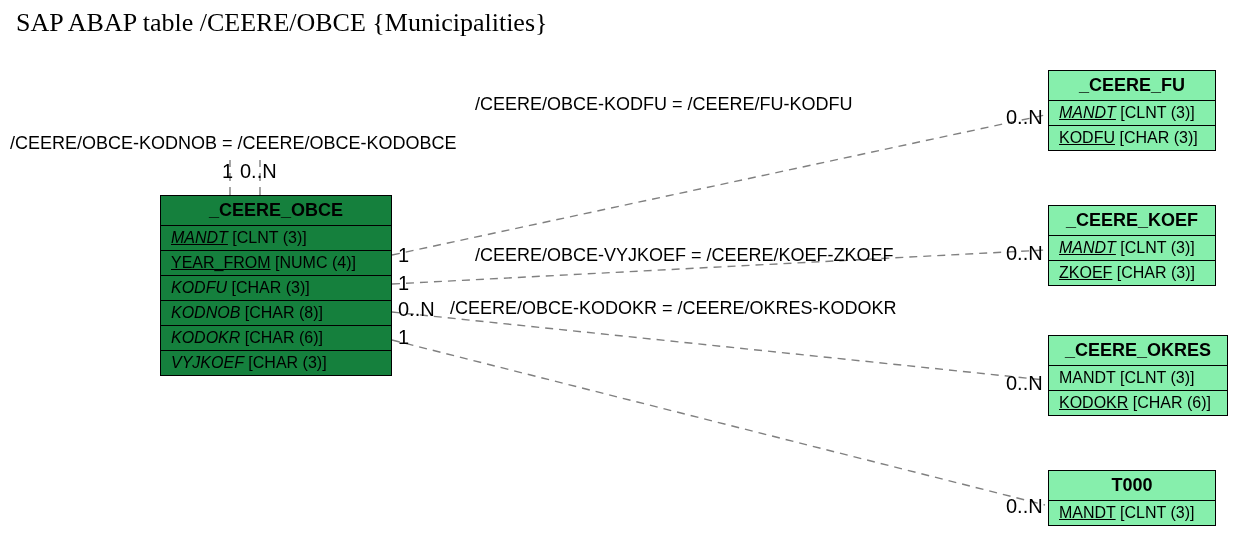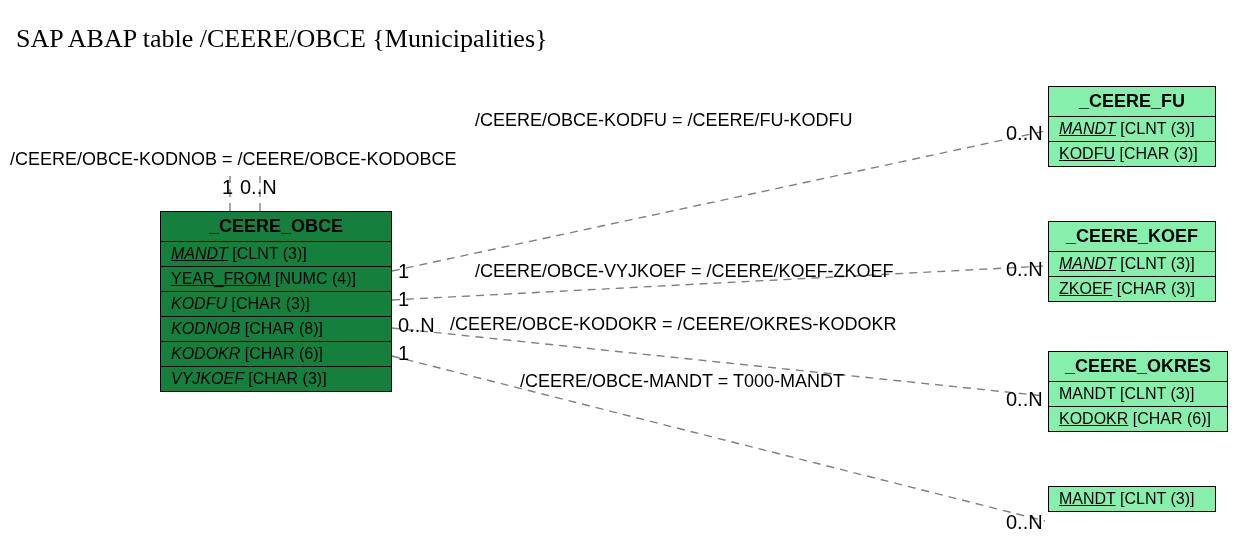--- a/index.html
+++ b/index.html
@@ -9,21 +9,20 @@
     height: 549px;
     background: #ffffff;
     font-family: Arial, Helvetica, sans-serif;
     color: #000000;
     overflow: hidden;
   }
   .stage {
     position: relative;
     width: 1235px;
     height: 482px;
-    margin-top: 16px;
   }
   .title {
     position: absolute;
     left: 16px;
     top: 8px;
     font-size: 26px;
     font-family: Georgia, 'Times New Roman', serif;
   }
   .entity {
     position: absolute;
@@ -116,29 +115,29 @@
   <div class="row"><span class="key">ZKOEF</span> <span>[CHAR (3)]</span></div>
 </div>
 
 <div class="entity" style="left:1048px; top:335px; width:180px;">
   <div class="hdr">_CEERE_OKRES</div>
   <div class="row"><span>MANDT</span> <span>[CLNT (3)]</span></div>
   <div class="row"><span class="key">KODOKR</span> <span>[CHAR (6)]</span></div>
 </div>
 
 <div class="entity" style="left:1048px; top:470px; width:168px;">
+  <div class="hdr">T000</div>
   <div class="row"><span class="key">MANDT</span> <span>[CLNT (3)]</span></div>
 </div>
 
 <div class="label" style="left:10px; top:133px;">/CEERE/OBCE-KODNOB = /CEERE/OBCE-KODOBCE</div>
 
 <div class="label" style="left:475px; top:94px;">/CEERE/OBCE-KODFU = /CEERE/FU-KODFU</div>
 <div class="label" style="left:475px; top:245px;">/CEERE/OBCE-VYJKOEF = /CEERE/KOEF-ZKOEF</div>
 <div class="label" style="left:450px; top:298px;">/CEERE/OBCE-KODOKR = /CEERE/OKRES-KODOKR</div>
-<div class="label" style="left:520px; top:355px;">/CEERE/OBCE-MANDT = T000-MANDT</div>
 
 <div class="card" style="left:222px; top:160px;">1</div>
 <div class="card" style="left:240px; top:160px;">0..N</div>
 
 <div class="card" style="left:398px; top:244px;">1</div>
 <div class="card" style="left:398px; top:272px;">1</div>
 <div class="card" style="left:398px; top:298px;">0..N</div>
 <div class="card" style="left:398px; top:326px;">1</div>
 
 <div class="card" style="left:1006px; top:106px;">0..N</div>

